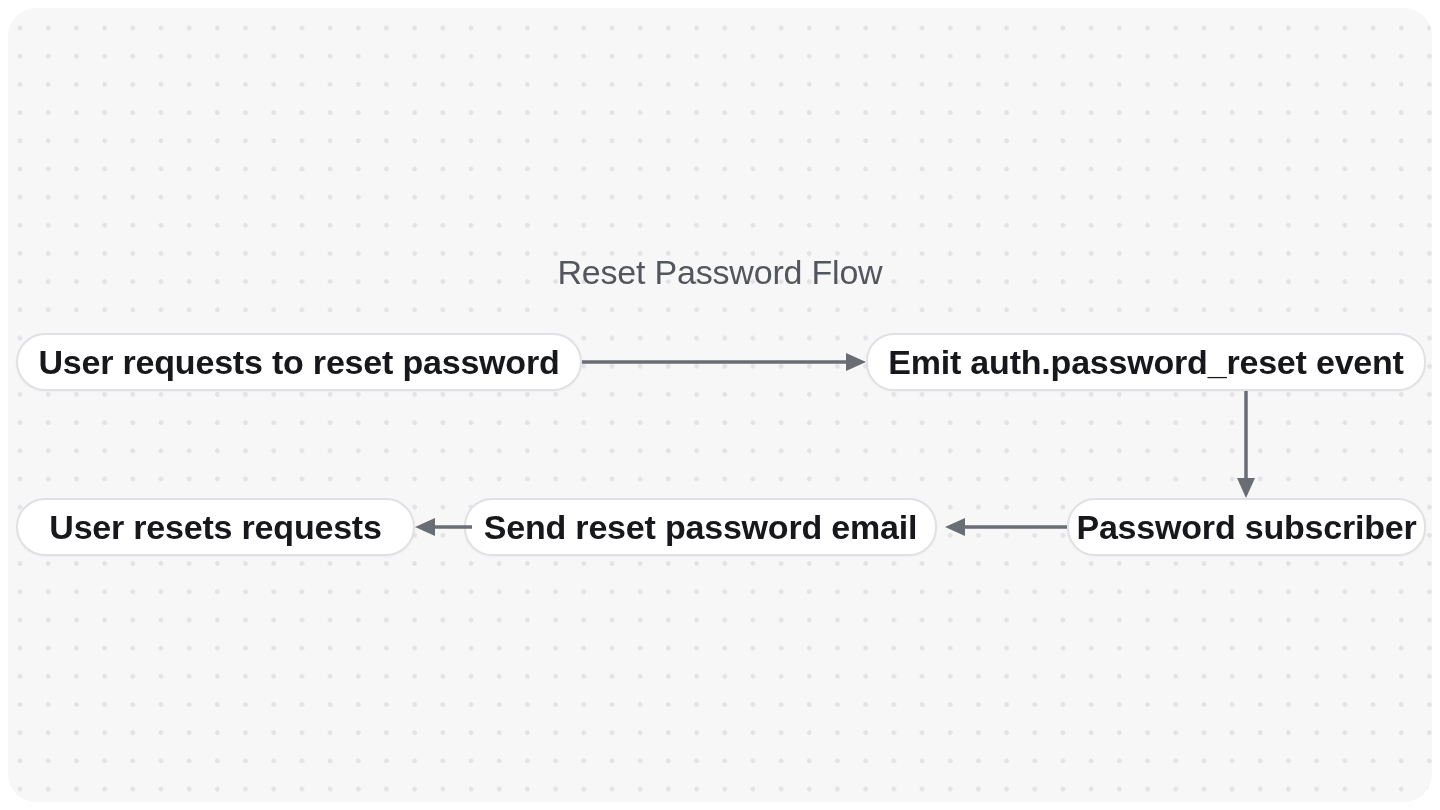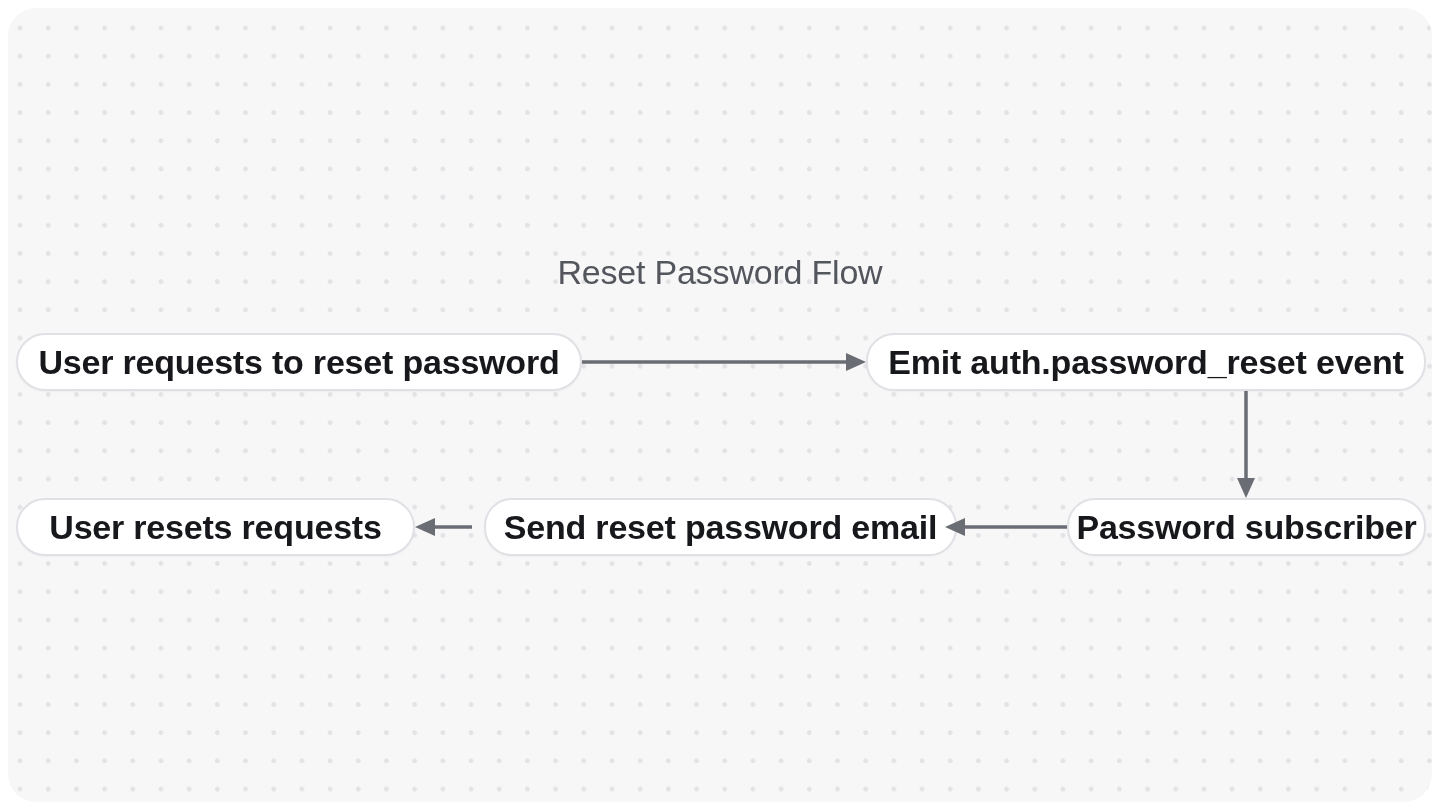--- a/index.html
+++ b/index.html
@@ -51,21 +51,21 @@
     letter-spacing: -0.2px;
     color: var(--node-text);
     white-space: nowrap;
     box-shadow: 0 1px 2px rgba(20, 20, 30, 0.04);
   }
   .node.pill { border-radius: 29px; }
   .node.rounded { border-radius: 28px; }
   .node-start        { left: 8px;    top: 325px; width: 566px; }
   .node-emit         { left: 858px;  top: 325px; width: 560px; }
   .node-subscriber   { left: 1059px; top: 490px; width: 359px; }
-  .node-send-email   { left: 476px;  top: 490px; width: 473px; }
+  .node-send-email   { left: 456px;  top: 490px; width: 473px; }
   .node-end          { left: 8px;    top: 490px; width: 399px; }
   .edges {
     position: absolute;
     inset: 0;
     width: 100%;
     height: 100%;
     pointer-events: none;
   }
   .edges line { stroke: var(--arrow); stroke-width: 3.5px; }
   .edges polygon { fill: var(--arrow); }

